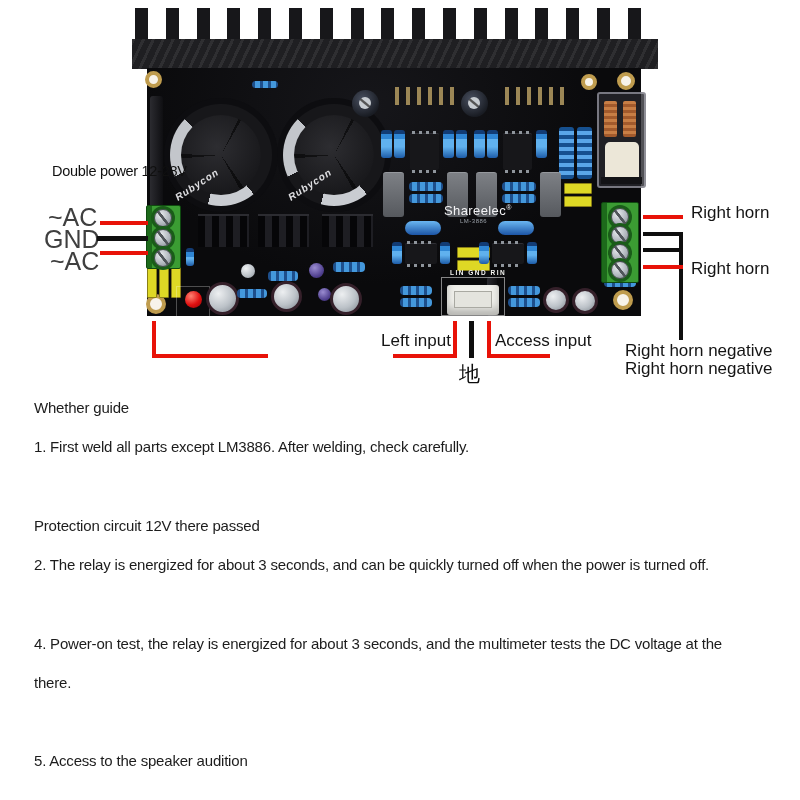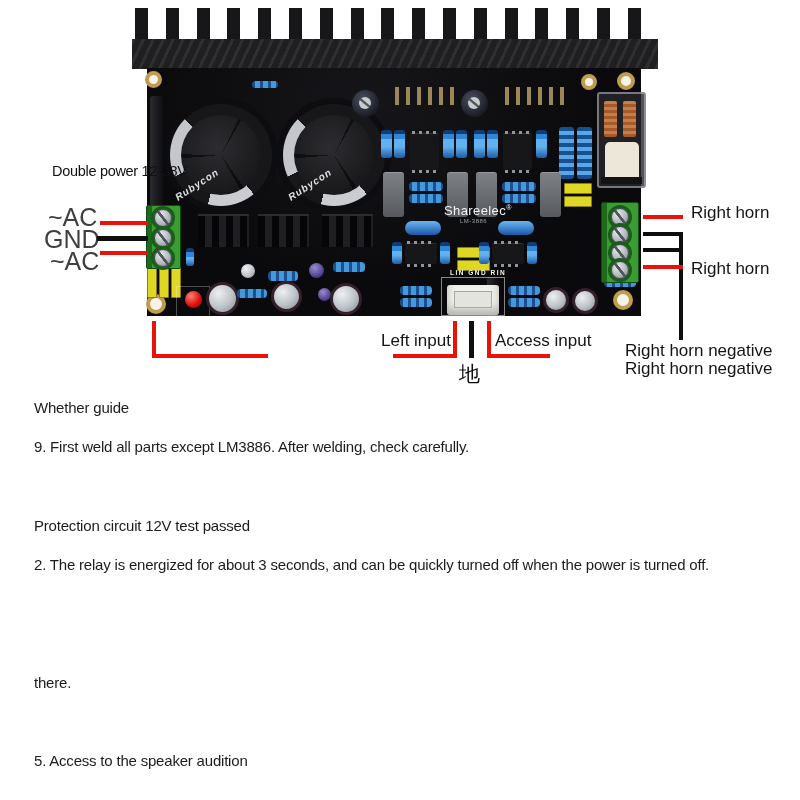--- a/index.html
+++ b/index.html
@@ -283,19 +283,20 @@
   <div class="ln red" style="left:453px;top:321px;width:4px;height:37px;"></div>
 
   <div class="ln blk" style="left:469px;top:321px;width:4.5px;height:37px;"></div>
   <div class="cn" style="left:459px;top:360px;">地</div>
 
   <div class="ln red" style="left:487px;top:321px;width:4px;height:37px;"></div>
   <div class="ln red" style="left:487px;top:354px;width:63px;height:4px;"></div>
   <div class="lbl" style="left:495px;top:331px;">Access input</div>
 
   <div class="g-line" style="top:399px;">Whether guide</div>
-  <div class="g-line" style="top:438px;">9. First weld all parts except LM3886. After welding, check carefully.</div>
-  <div class="g-line" style="top:517px;">Protection circuit 12V test passed</div>
+  <div class="g-line" style="top:438px;">1. First weld all parts except LM3886. After welding, check carefully.</div>
+  <div class="g-line" style="top:517px;">Protection circuit 12V there passed</div>
   <div class="g-line" style="top:556px;">2. The relay is energized for about 3 seconds, and can be quickly turned off when the power is turned off.</div>
+  <div class="g-line" style="top:635px;">4. Power-on test, the relay is energized for about 3 seconds, and the multimeter tests the DC voltage at the</div>
   <div class="g-line" style="top:674px;">there.</div>
   <div class="g-line" style="top:752px;">5. Access to the speaker audition</div>
 
 </div>
 
 </body></html>

